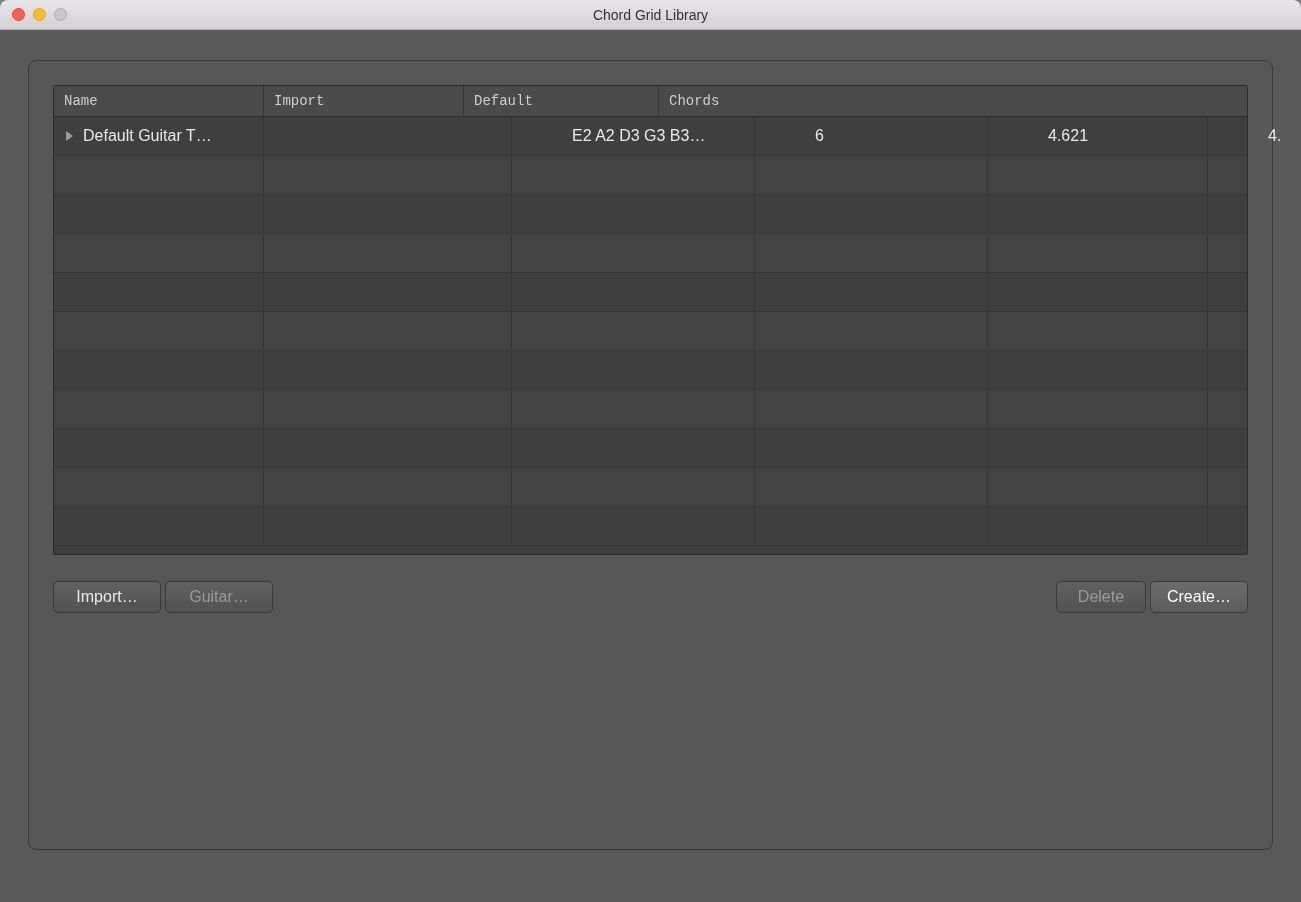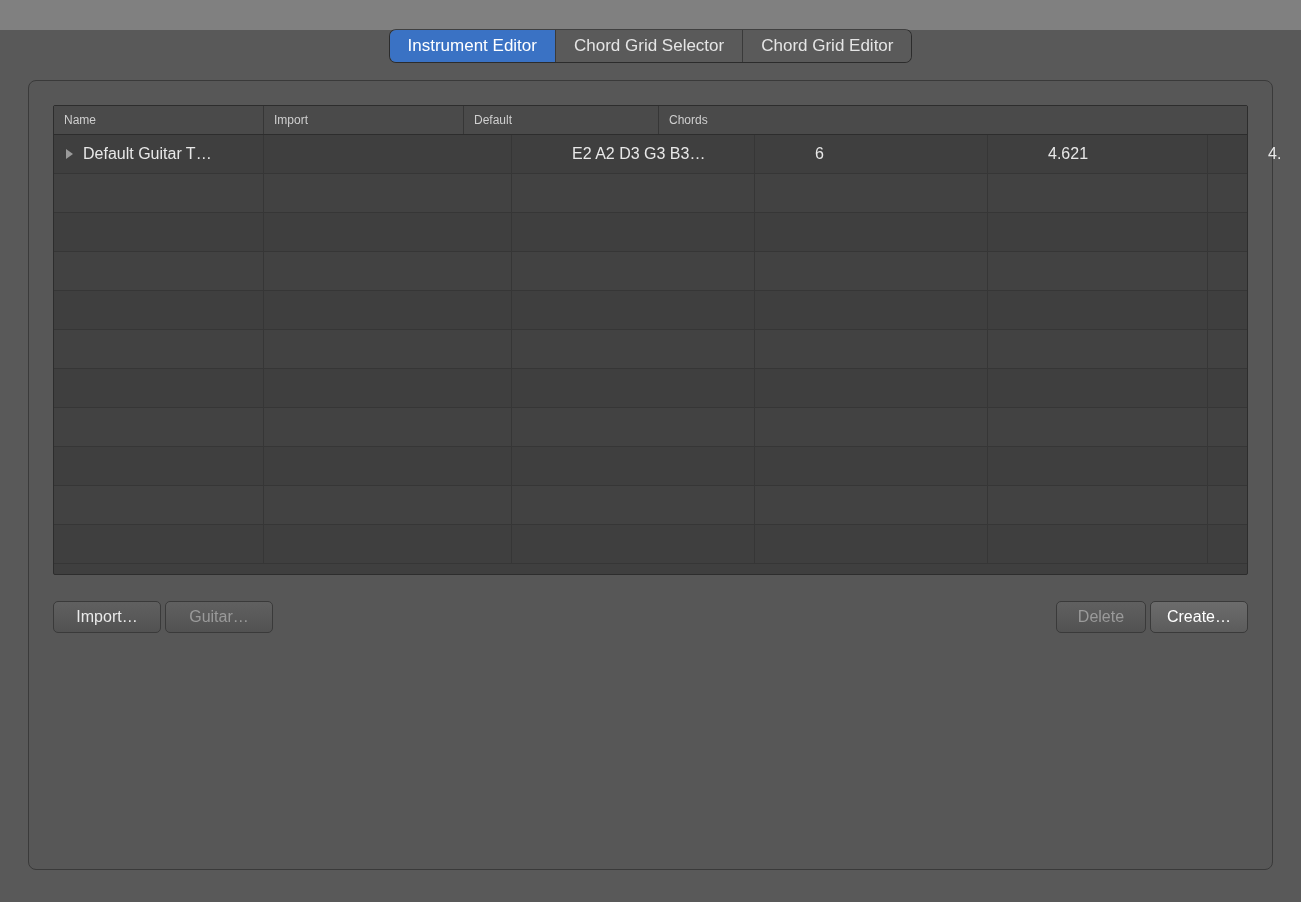--- a/index.html
+++ b/index.html
@@ -92,26 +92,27 @@
   background: #3f3f3f;
 }
 .thead {
   display: grid;
   grid-template-columns: 210px 200px 195px 185px 172px 1fr;
   background: #4a4a4a;
   border-bottom: 1px solid #2d2d2d;
 }
 .th {
   padding: 7px 10px;
-  font-size: 12px;
+  font-size: 14px;
   color: #cfcfcf;
   border-right: 1px solid #363636;
   white-space: nowrap;
   overflow: hidden;
   text-overflow: ellipsis;
+  font-family: Liberation Mono, monospace;
 }
 .th:last-child { border-right: none; }
 .tbody {
   flex: 1;
   display: flex;
   flex-direction: column;
 }
 .tr {
   display: grid;
   grid-template-columns: 210px 200px 195px 185px 172px 1fr;
@@ -164,32 +165,33 @@
 }
 .btn.primary {
   background: linear-gradient(#6c6c6c, #5c5c5c);
   color: #fff;
 }
 </style>
 </head>
 <body>
 
 <div class="window">
+  <div class="titlebar">
+    <div class="traffic-lights">
+      <div class="tl close"></div>
+      <div class="tl min"></div>
+      <div class="tl max"></div>
+    </div>
+    <div class="title">Chord Grid Library</div>
+  </div>
 
   <div class="overlay"></div>
 
   <div class="content">
 
-    <div class="tabs">
-      <div class="tab-group">
-        <div class="tab active">Instrument Editor</div>
-        <div class="tab">Chord Grid Selector</div>
-        <div class="tab">Chord Grid Editor</div>
-      </div>
-    </div>
 
     <div class="panel">
 
       <div class="table">
         <div class="thead">
           <div class="th">Name</div>
           <div class="th">Import</div>
           <div class="th">Default</div>
           <div class="th">Chords</div>
         </div>

